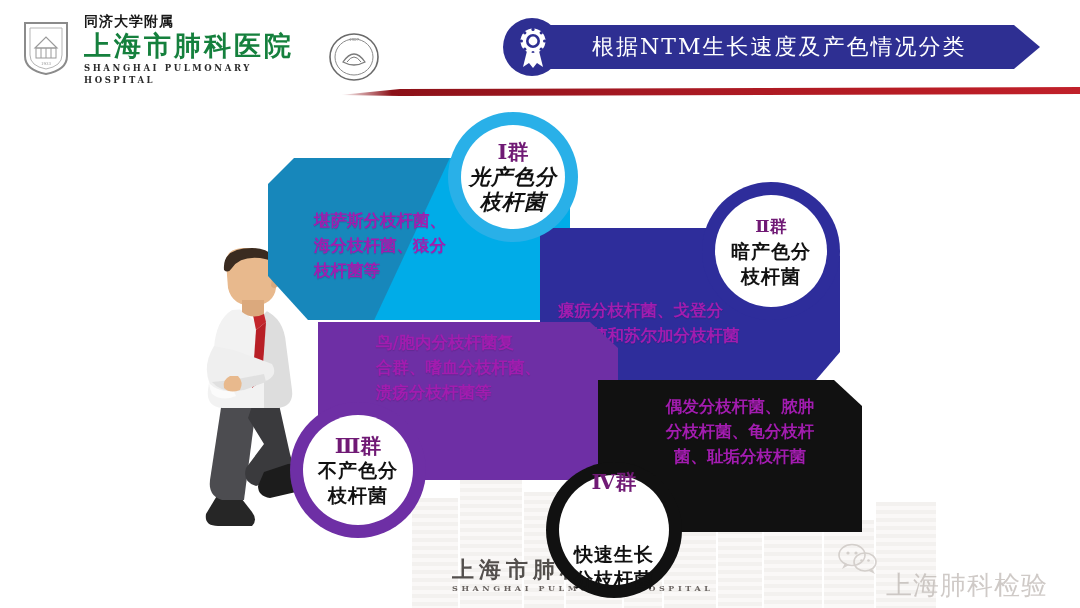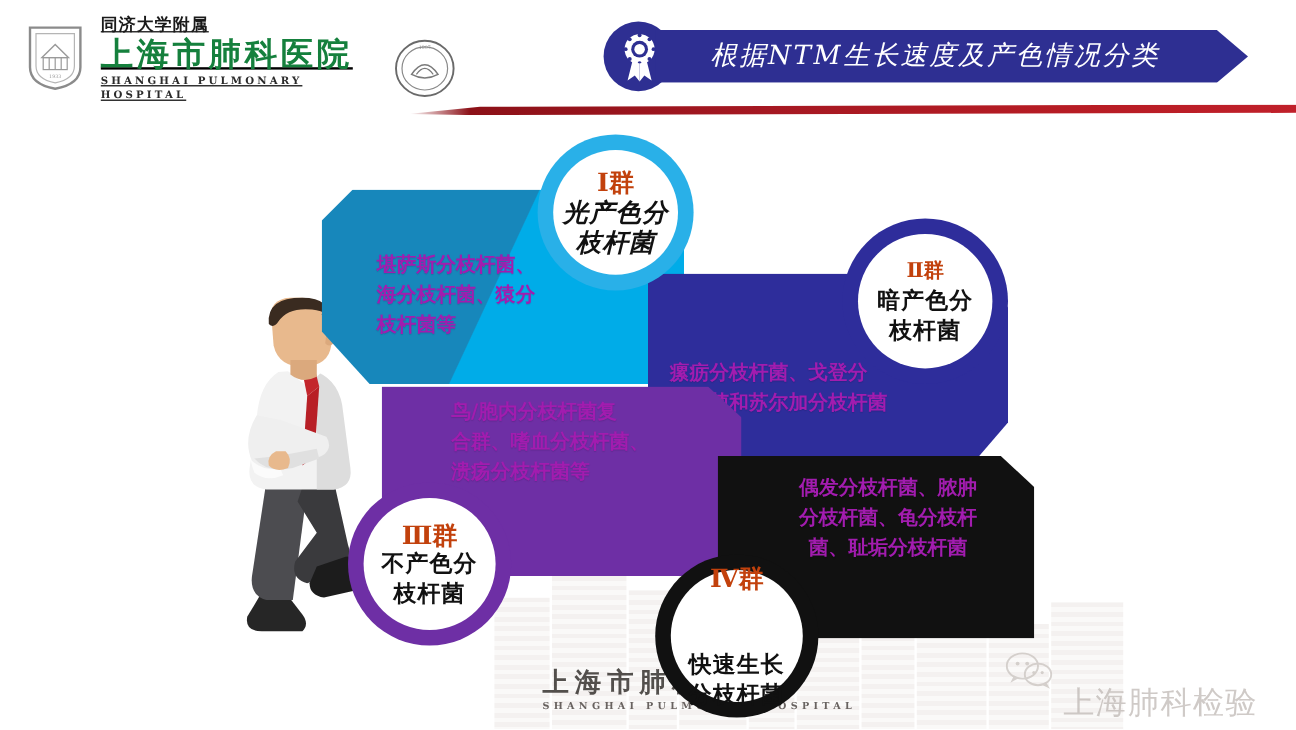--- a/index.html
+++ b/index.html
@@ -38,21 +38,20 @@
   .crest {
     position: absolute;
     left: 0; top: 12px;
     width: 48px; height: 56px;
   }
   .crest svg { display:block; }
   .logo-text {
     position: absolute;
     left: 62px; top: 4px;
     width: 240px;
-    text-decoration: underline;
   }
   .logo-line1 {
     font-size: 14px;
     font-weight: bold;
     color: #1a1a1a;
     letter-spacing: 1px;
     line-height: 18px;
     font-family: "DejaVu Serif", "Liberation Serif", serif;
   }
   .logo-line2 {
@@ -88,21 +87,20 @@
   .title-text {
     position: absolute;
     left: 46px; top: 0;
     height: 44px;
     line-height: 44px;
     color: #ffffff;
     font-size: 22px;
     letter-spacing: 2px;
     font-family: "DejaVu Serif", "Liberation Serif", serif;
     white-space: nowrap;
-    font-style: italic;
   }
   .badge-circle {
     position: absolute;
     left: 503px; top: 18px;
     width: 58px; height: 58px;
     border-radius: 50%;
     background: #2e2f92;
   }
   .badge-circle svg {
     position: absolute;
@@ -274,21 +272,21 @@
   .bubble .inner {
     background: #ffffff;
     border-radius: 50%;
     display: flex;
     flex-direction: column;
     align-items: center;
     justify-content: center;
     text-align: center;
   }
   .bubble .num {
-    color: #c2410c;
+    color: #701a75;
     font-weight: bold;
     font-family: "DejaVu Serif", "Liberation Serif", serif;
     white-space: nowrap;
   }
   .bubble .cap {
     color: #111111;
     font-weight: bold;
     font-family: "DejaVu Serif", "Liberation Serif", serif;
     white-space: pre-line;
   }

